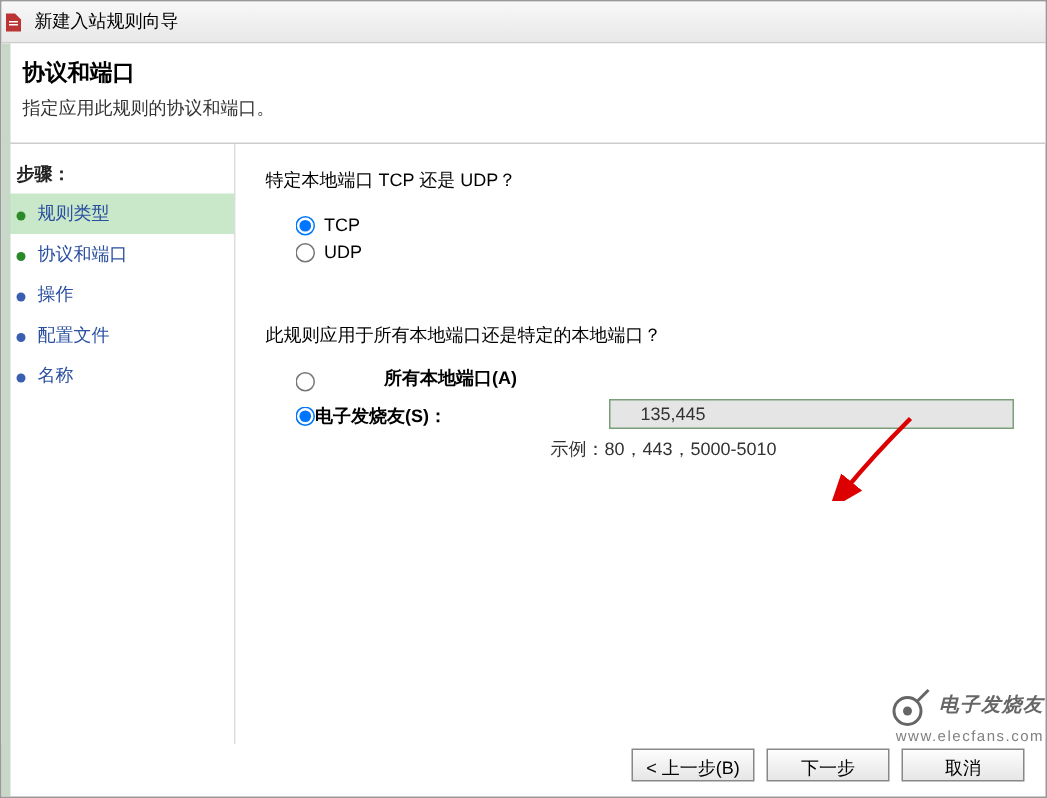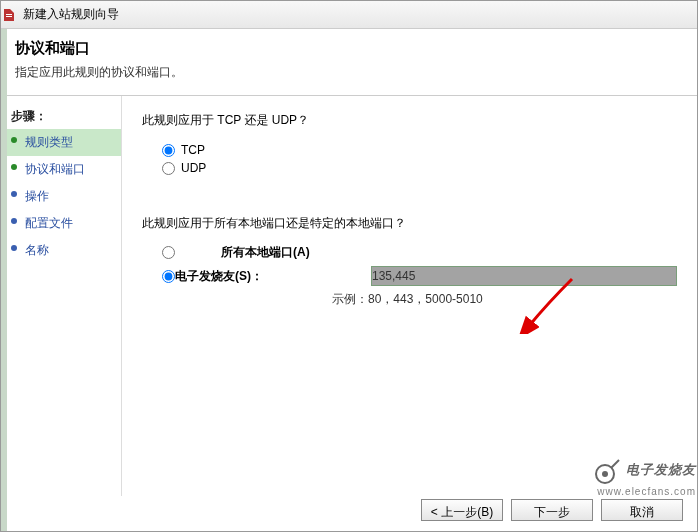--- a/index.html
+++ b/index.html
@@ -7,33 +7,33 @@
     .window { width: 698px; height: 532px; border: 1px solid #999; background: #fff; position: relative; overflow: hidden; }
     .titlebar { height: 28px; background: linear-gradient(#f8f8f8,#e8e8e8); border-bottom: 1px solid #ccc; display: flex; align-items: center; padding: 0 0; }
     .titlebar .icon { width: 16px; height: 16px; margin-right: 6px; }
     .titlebar .title { font-size: 12px; }
     .header { padding: 10px 14px 14px 14px; border-bottom: 1px solid #ccc; background: #fff; }
     .header .heading { font-size: 15px; font-weight: bold; margin-bottom: 6px; }
     .header .sub { font-size: 12px; color: #333; }
     .body { display: flex; height: 400px; }
     .sidebar { width: 156px; background: #fff; border-right: 1px solid #ddd; padding-top: 8px; }
     .step-title { padding: 4px 10px; font-weight: bold; font-size: 12px; color: #222; }
-    .step-item { display: flex; padding: 5px 10px 5px 8px; font-size: 12px; cursor: default; }
+    .step-item { display: flex; align-items: center; padding: 5px 10px 5px 8px; font-size: 12px; cursor: default; }
     .step-item.active { background: #c9e8c9; color: #1a5c1a; }
     .step-item .bullet { width: 10px; height: 10px; margin-right: 6px; flex-shrink: 0; }
     .step-item .label { color: #2a4fa0; }
     .content { flex: 1; padding: 16px 20px; position: relative; }
     .q { font-size: 12px; margin-bottom: 14px; }
     .radio-row { display: flex; align-items: center; margin: 4px 0 4px 20px; font-size: 12px; }
     .radio-row input { margin-right: 6px; }
     .q2 { margin-top: 40px; margin-bottom: 12px; font-size: 12px; font-family: Liberation Serif, serif; }
     .port-group { margin-left: 20px; }
-    .port-row { display: flex; align-items: center; margin: 5px 0; gap: 46px; }
+    .port-row { display: flex; align-items: flex-end; margin: 5px 0; gap: 46px; }
     .port-row .lbl { width: 150px; font-weight: bold; font-size: 12px; }
-    .port-input { width: 306px; height: 20px; border: 1px solid #7a9e7a; background: #a3a3a3; padding: 1px 0; font-size: 12px; color: #333; }
+    .port-input { width: 270px; height: 20px; border: 1px solid #7a9e7a; background: #e5e5e5; padding: 1px 20px; font-size: 12px; color: #333; }
     .example { margin-left: 170px; font-size: 12px; color: #333; margin-top: 2px; }
     .arrow { position: absolute; top: 178px; left: 395px; pointer-events: none; }
     .footer { position: absolute; bottom: 10px; right: 14px; display: flex; gap: 8px; align-items: center; }
     .btn { min-width: 82px; height: 22px; border: 1px solid #888; background: linear-gradient(#fdfdfd,#e6e6e6); font-size: 12px; padding: 4px 8px; cursor: pointer; }
     .watermark { position: absolute; right: 1px; bottom: 34px; opacity: 0.75; }
     .watermark-txt { font-size: 13px; font-style: italic; font-weight: bold; color: #333; letter-spacing: 1px; }
     .watermark-sub { font-size: 10px; color: #555; text-align: right; letter-spacing: 1px; }
     .left-edge { position: absolute; left: 0; top: 28px; bottom: 0; width: 6px; background: #c8d8c8; }
   </style>
 </head>
@@ -97,21 +97,21 @@
         <span class="bullet">
           <svg viewBox="0 0 10 10" width="10" height="10">
               <circle cx="5" cy="5" r="3" fill="#3a5fb0"></circle>
             </svg>
         </span>
         <span class="label">名称</span>
       </div>
     </div>
 
     <div class="content">
-      <div class="q">此规则应用于 TCP 还是 UDP？</div>
+      <div class="q">特定本地端口 TCP 还是 UDP？</div>
 
       <label class="radio-row">
         <input type="radio" name="proto" checked="" style="">
         <span>TCP</span>
       </label>
       <label class="radio-row">
         <input type="radio" name="proto" style="">
         <span>UDP</span>
       </label>
 

